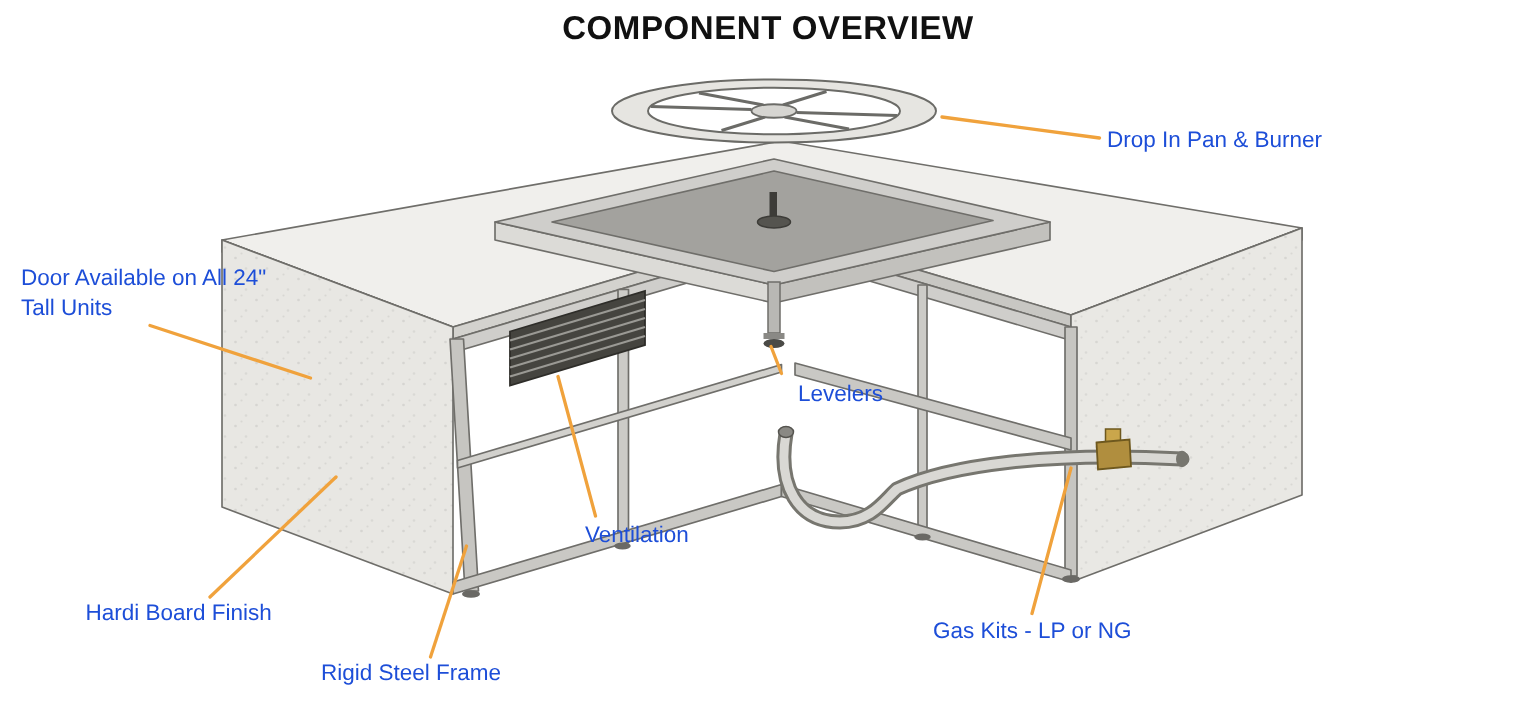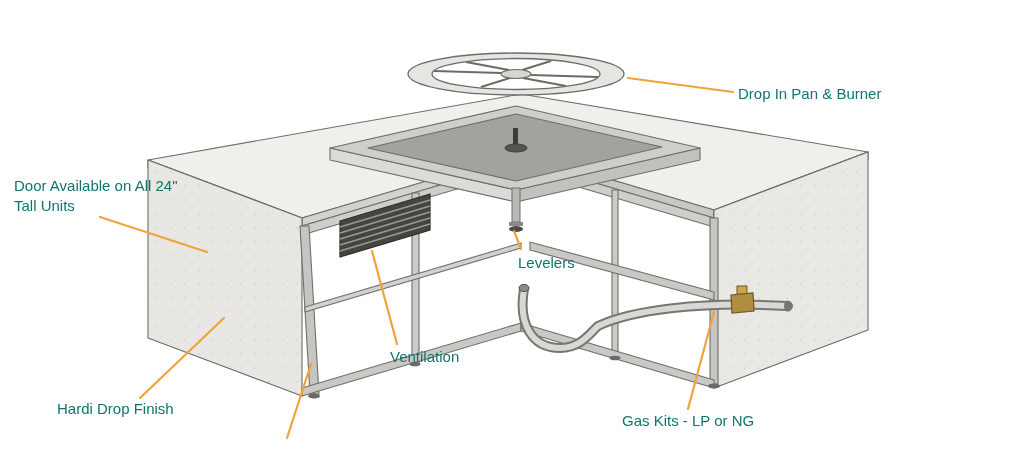--- a/index.html
+++ b/index.html
@@ -4,40 +4,41 @@
 <style>
   html,body { margin:0; padding:0; background:#ffffff; }
   body { width:1024px; height:475px; font-family:"Liberation Sans", sans-serif; }
   #stage { position:relative; width:1024px; height:475px; overflow:hidden; background:#fff; }
   #drawing { position:absolute; left:0; top:0; }
   .page-title {
     position:absolute; top:6px; left:0; width:1024px; text-align:center;
     font-size:22px; font-weight:bold; letter-spacing:0.4px; color:#111; margin:0;
   }
   .lbl {
-    position:absolute; font-size:15px; color:#0f766e; line-height:1.3; white-space:nowrap;
+    position:absolute; font-size:15px; color:#1d4ed8; line-height:1.3; white-space:nowrap;
   }
   .lbl.wrap { white-space:normal; }
   #lbl-drop  { left:738px; top:84px;  }
   #lbl-door  { left:14px;  top:176px; width:165px; }
-  #lbl-lev   { left:518px; top:253px;text-align:center; }
+  #lbl-lev   { left:532px; top:253px;text-align:center; }
   #lbl-vent  { left:390px; top:347px; }
   #lbl-hardi { left:57px;  top:399px; }
   #lbl-frame { left:214px; top:439px; }
   #lbl-gas   { left:622px; top:411px; }
   .leader { stroke: var(--leader-color,#F0A23C); stroke-width:2.2; stroke-linecap:round; fill:none; }
   .edge   { stroke:#6f6e6a; stroke-width:1.1; stroke-linejoin:round; }
   .brass-fill { fill: var(--brass-color,#B08E3E); }
   .brass-light { fill:#caa64b; }
 </style>
 </head>
 <body>
 
 <div id="stage">
 
+  <h1 class="page-title">COMPONENT OVERVIEW</h1>
 
   <svg id="drawing" width="1024" height="475" viewBox="0 0 1024 475">
     <defs>
       <pattern id="speck" width="14" height="14" patternUnits="userSpaceOnUse">
         <circle cx="3" cy="4" r="0.9" fill="#00000014"></circle>
         <circle cx="10" cy="11" r="0.8" fill="#00000010"></circle>
         <circle cx="7" cy="1" r="0.7" fill="#00000012"></circle>
       </pattern>
     </defs>
 
@@ -134,16 +135,17 @@
       <line class="leader" x1="140" y1="398" x2="224" y2="318"></line>
       <line class="leader" x1="287" y1="438" x2="311" y2="364"></line>
       <line class="leader" x1="688" y1="409" x2="714" y2="312"></line>
     </g>
   </svg>
 
   <div class="lbl" id="lbl-drop">Drop In Pan &amp; Burner</div>
   <div class="lbl wrap" id="lbl-door">Door Available on All 24" Tall Units</div>
   <div class="lbl" id="lbl-lev">Levelers</div>
   <div class="lbl" id="lbl-vent">Ventilation</div>
-  <div class="lbl" id="lbl-hardi">Hardi Drop Finish</div>
+  <div class="lbl" id="lbl-hardi">Hardi Board Finish</div>
+  <div class="lbl" id="lbl-frame">Rigid Steel Frame</div>
   <div class="lbl" id="lbl-gas">Gas Kits - LP or NG</div>
 
 </div>
 
 </body></html>

